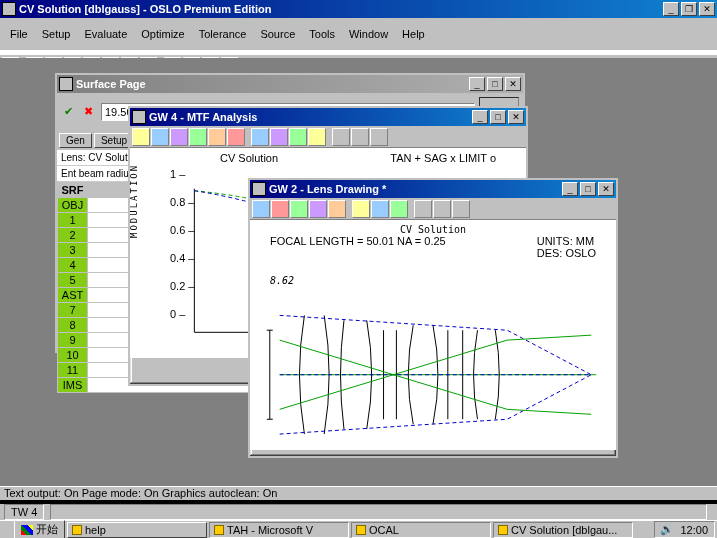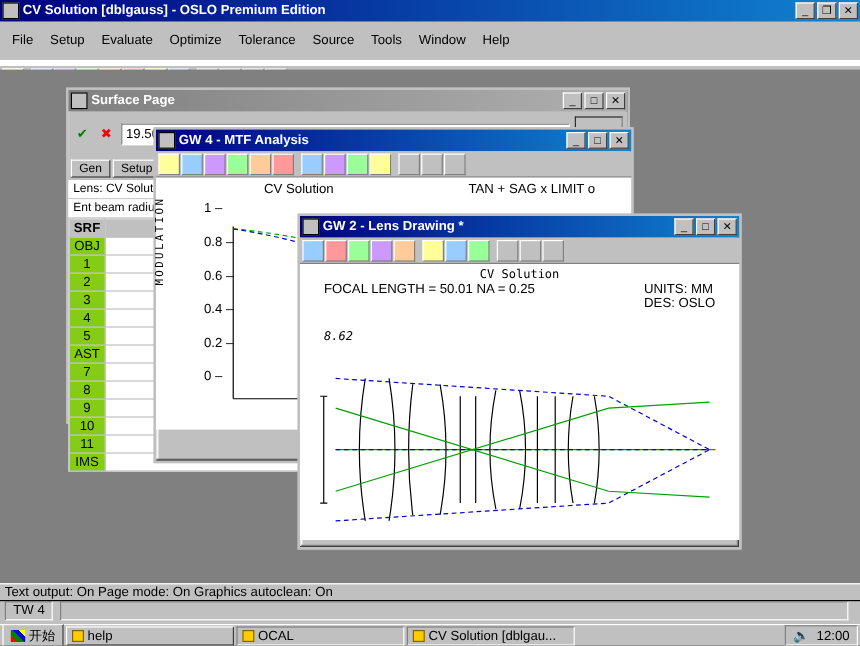--- a/index.html
+++ b/index.html
@@ -35,25 +35,25 @@
 #w2 .hdr { display:flex; justify-content:space-between; padding:4px 30px 0 90px; font-size:10px; font-family:monospace; }
 #w2 .ylab { position:absolute; left:4px; top:50%; transform:rotate(-90deg) translateX(20px); transform-origin:left; font-size:9px; letter-spacing:2px; font-family:monospace; }
 #w2 .ticks { position:absolute; left:40px; top:20px; font-size:10px; font-family:monospace; }
 #w2 .ticks div { height:28px; }
 
 #w3 { left:248px; top:120px; width:370px; height:280px; }
 #w3 .plot { position:relative; height:230px; background:#fff; overflow:hidden; }
 #w3 .hdr3 { text-align:center; padding:4px 0 0; font-size:10px; font-family:monospace; }
 #w3 .meta { display:flex; justify-content:space-between; padding:0 20px; font-size:10px; font-family:monospace; }
 
-.statusarea { position:absolute; bottom:18px; left:0; right:0; height:20px; background:#c0c0c0; border-top:1px solid #000000; display:flex; align-items:flex-start; padding:0 4px; font-size:10px; }
+.statusarea { position:absolute; bottom:18px; left:0; right:0; height:20px; background:#c0c0c0; border-top:4px solid #000000; display:flex; align-items:center; padding:0 4px; font-size:10px; }
 .statusarea .cell { border:1px solid #808080; border-right-color:#fff; border-bottom-color:#fff; padding:1px 6px; margin-right:6px; height:16px; display:flex; align-items:center; }
-.statline { position:absolute; bottom:38px; left:0; right:0; height:14px; background:#c0c0c0; padding:0 4px; font-size:10px; border-top:1px solid #fff; display:flex; align-items:center; }
+.statline { position:absolute; bottom:38px; left:0; right:0; height:14px; background:#c0c0c0; padding:0 4px; font-size:10px; border-top:1px solid #fff; display:flex; align-items:flex-start; }
 .taskbar { position:absolute; bottom:0; left:0; right:0; height:18px; background:#c0c0c0; border-top:1px solid #fff; display:flex; align-items:center; padding:0 2px; gap:2px; }
-.taskbar .start { background:#c0c0c0; border:1px solid #fff; border-right-color:#404040; border-bottom-color:#404040; padding:1px 6px; display:flex; align-items:center; gap:3px; cursor:pointer; font-size:10px; }
+.taskbar .start { background:#c0c0c0; border:1px solid #fff; border-right-color:#404040; border-bottom-color:#404040; padding:1px 6px; display:flex; align-items:center; gap:3px; cursor:pointer; font-size:10px;margin-left:12px; }
 .taskbar .start .flag { width:12px; height:10px; background:linear-gradient(45deg,red 25%,green 25% 50%,blue 50% 75%,yellow 75%); }
 .taskbar .task { flex:0 0 140px; border:1px solid #808080; border-right-color:#fff; border-bottom-color:#fff; padding:1px 4px; font-size:10px; white-space:nowrap; overflow:hidden; cursor:pointer; height:16px; display:flex; align-items:center; gap:3px; }
 .taskbar .task.act { border:1px solid #fff; border-right-color:#404040; border-bottom-color:#404040; }
 .taskbar .task .ic { width:10px;height:10px;background:#ffcc00;border:1px solid #806600; }
 .taskbar .tray { margin-left:auto; border:1px solid #808080; border-right-color:#fff; border-bottom-color:#fff; padding:1px 6px; font-size:10px; display:flex; align-items:center; gap:6px; }
 svg { display:block; }
 </style>
 </head>
 <body>
 
@@ -317,20 +317,24 @@
   <div class="start">
     <span class="flag"></span>
     <span>开始</span>
   </div>
   <div class="task act">
       <span class="ic"></span>
       <span>help</span>
     </div>
   <div class="task">
       <span class="ic"></span>
+      <span>TAH - Microsoft V</span>
+    </div>
+  <div class="task">
+      <span class="ic"></span>
       <span>OCAL</span>
     </div>
   <div class="task">
       <span class="ic"></span>
       <span>CV Solution [dblgau...</span>
     </div>
   <div class="tray">
     <span>🔊</span>
     <span>12:00</span>
   </div>

